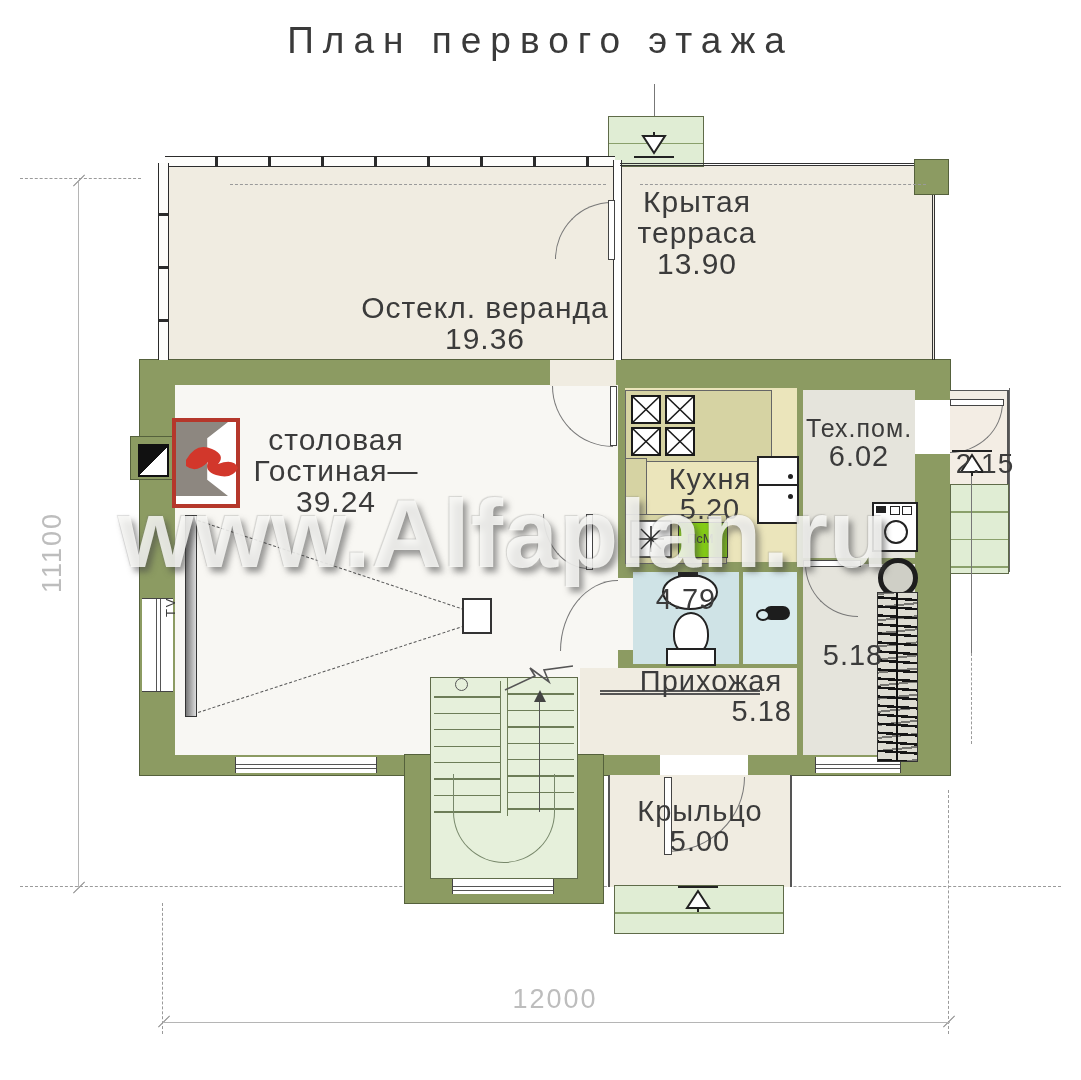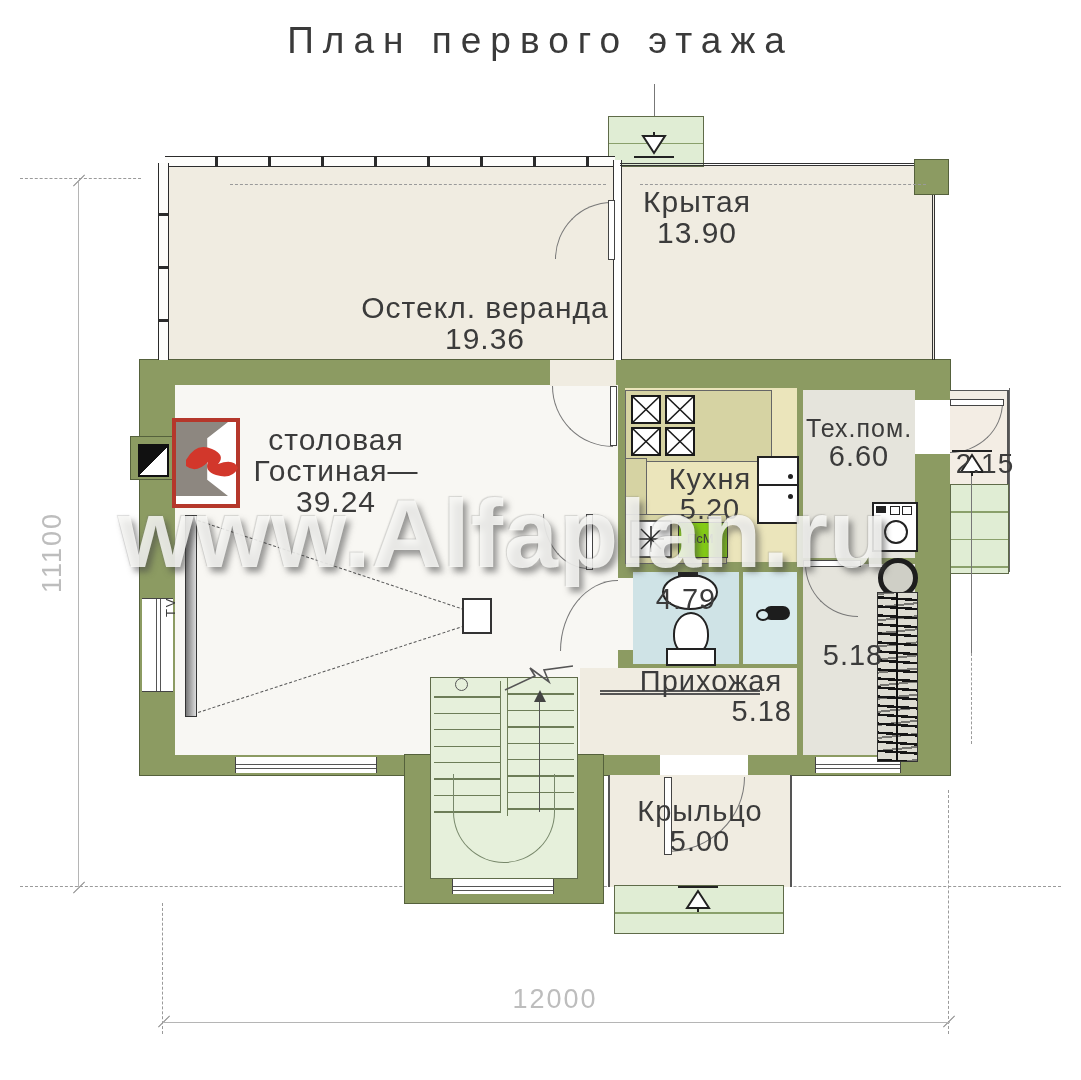--- a/index.html
+++ b/index.html
@@ -286,38 +286,39 @@
   <div class="abs" style="left:950px;top:448px;z-index:5">
     <svg width="44" height="28" viewBox="0 0 44 28">
         <line x1="2" y1="3" x2="42" y2="3" stroke="#222" stroke-width="2"></line>
         <polygon points="22,7 11,24 33,24" fill="#fff" stroke="#222" stroke-width="2"></polygon>
         <line x1="22" y1="24" x2="22" y2="28" stroke="#222" stroke-width="2"></line>
       </svg>
   </div>
 
   <div class="lbl s30" style="left:607px;top:186px;width:180px">
     <div>Крытая</div>
+    <div>терраса</div>
     <div>13.90</div>
   </div>
   <div class="lbl s30" style="left:345px;top:292px;width:280px">
     <div>Остекл. веранда</div>
     <div>19.36</div>
   </div>
   <div class="lbl s30" style="left:226px;top:424px;width:220px">
     <div>столовая</div>
     <div>Гостиная—</div>
     <div>39.24</div>
   </div>
   <div class="lbl s29" style="left:640px;top:464px;width:140px">
     <div>Кухня</div>
     <div>5.20</div>
   </div>
   <div class="lbl s25" style="left:801px;top:415px;width:116px">
     <div>Тех.пом.</div>
-    <div style="font-size:29px">6.60</div>
+    <div style="font-size:29px">6.02</div>
   </div>
   <div class="lbl s29" style="left:636px;top:584px;width:100px">
     <div>4.79</div>
   </div>
   <div class="lbl s29" style="left:806px;top:640px;width:94px">
     <div>5.18</div>
   </div>
   <div class="lbl s29" style="left:616px;top:666px;width:190px">
     <div>Прихожая</div>
     <div style="text-align:right;padding-right:14px">5.18</div>

